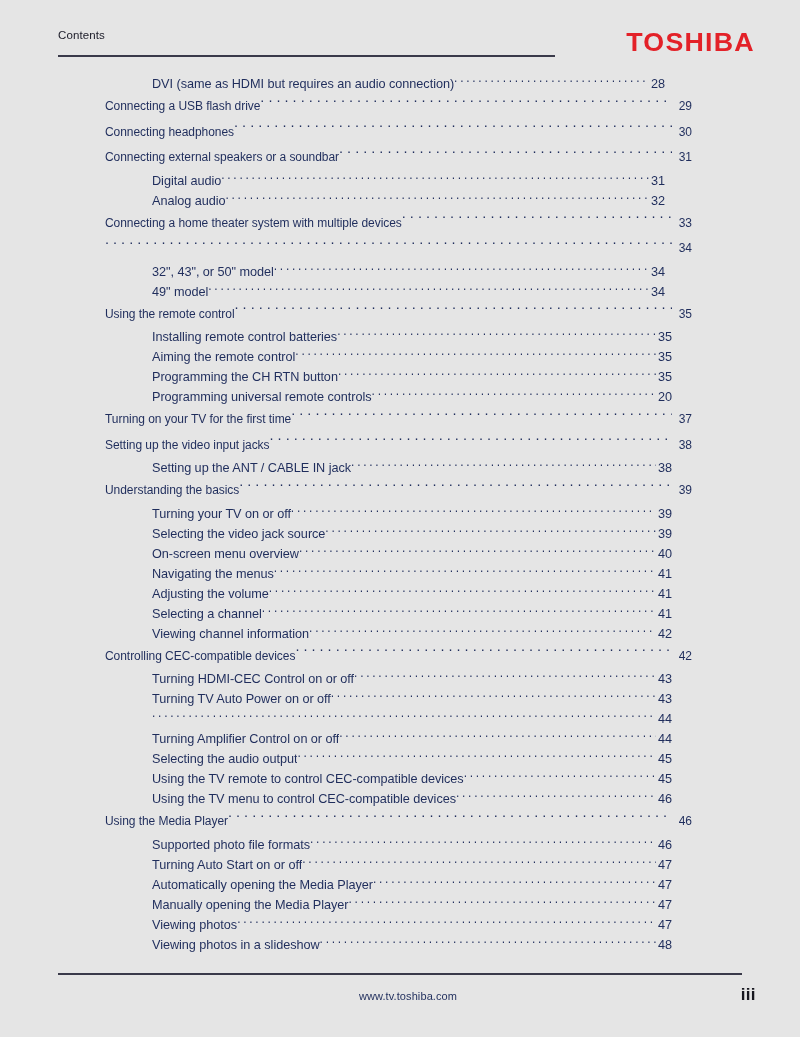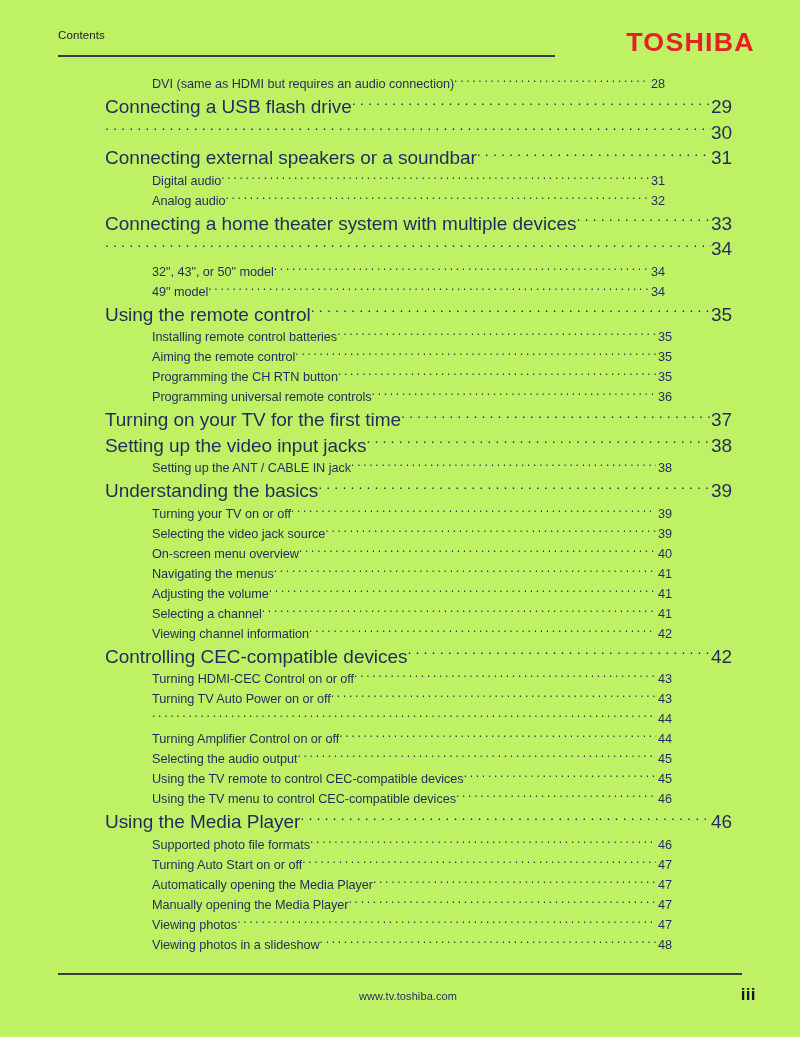--- a/index.html
+++ b/index.html
@@ -13,21 +13,21 @@
     position: relative;
     font-family: "Liberation Sans", sans-serif;
     -webkit-font-smoothing: antialiased;
   }
 
   .page {
     position: absolute;
     inset: 0;
     width: 800px;
     height: 1037px;
-    background: #bef264;
+    background: #e5e5e5;
     overflow: hidden;
   }
 
   
   .header {
     position: absolute;
     left: 0;
     top: 0;
     width: 800px;
     height: 62px;
@@ -106,22 +106,22 @@
   }
 
   .toc-page {
     flex: 0 0 auto;
     text-align: right;
   }
 
   
   .lvl1 {
     padding-left: 105px;
-    padding-right: 68px;
-    font-size: 19px;
+    padding-right: 108px;
+    font-size: 12px;
     line-height: 25.5px;
     height: 25.5px;
     font-weight: normal;
     letter-spacing: -0.05px;
   }
   .lvl1 .toc-leader { font-size: 14.5px; }
   .lvl1 .toc-leader::after { letter-spacing: 0px; }
   .lvl1 .toc-page { min-width: 20px; }
 
   
@@ -200,20 +200,21 @@
         <span class="toc-title">DVI (same as HDMI but requires an audio connection)</span>
         <span class="toc-leader"></span>
         <span class="toc-page">28</span>
       </div>
       <div class="toc-row lvl1">
         <span class="toc-title">Connecting a USB flash drive</span>
         <span class="toc-leader"></span>
         <span class="toc-page">29</span>
       </div>
       <div class="toc-row lvl1">
+        <span class="toc-title">Connecting headphones</span>
         <span class="toc-leader"></span>
         <span class="toc-page">30</span>
       </div>
       <div class="toc-row lvl1">
         <span class="toc-title">Connecting external speakers or a soundbar</span>
         <span class="toc-leader"></span>
         <span class="toc-page">31</span>
       </div>
       <div class="toc-row lvl2 inset">
         <span class="toc-title">Digital audio</span>
@@ -260,21 +261,21 @@
         <span class="toc-page">35</span>
       </div>
       <div class="toc-row lvl2">
         <span class="toc-title">Programming the CH RTN button</span>
         <span class="toc-leader"></span>
         <span class="toc-page">35</span>
       </div>
       <div class="toc-row lvl2">
         <span class="toc-title">Programming universal remote controls</span>
         <span class="toc-leader"></span>
-        <span class="toc-page">36</span>
+        <span class="toc-page">20</span>
       </div>
       <div class="toc-row lvl1">
         <span class="toc-title">Turning on your TV for the first time</span>
         <span class="toc-leader"></span>
         <span class="toc-page">37</span>
       </div>
       <div class="toc-row lvl1">
         <span class="toc-title">Setting up the video input jacks</span>
         <span class="toc-leader"></span>
         <span class="toc-page">38</span>

